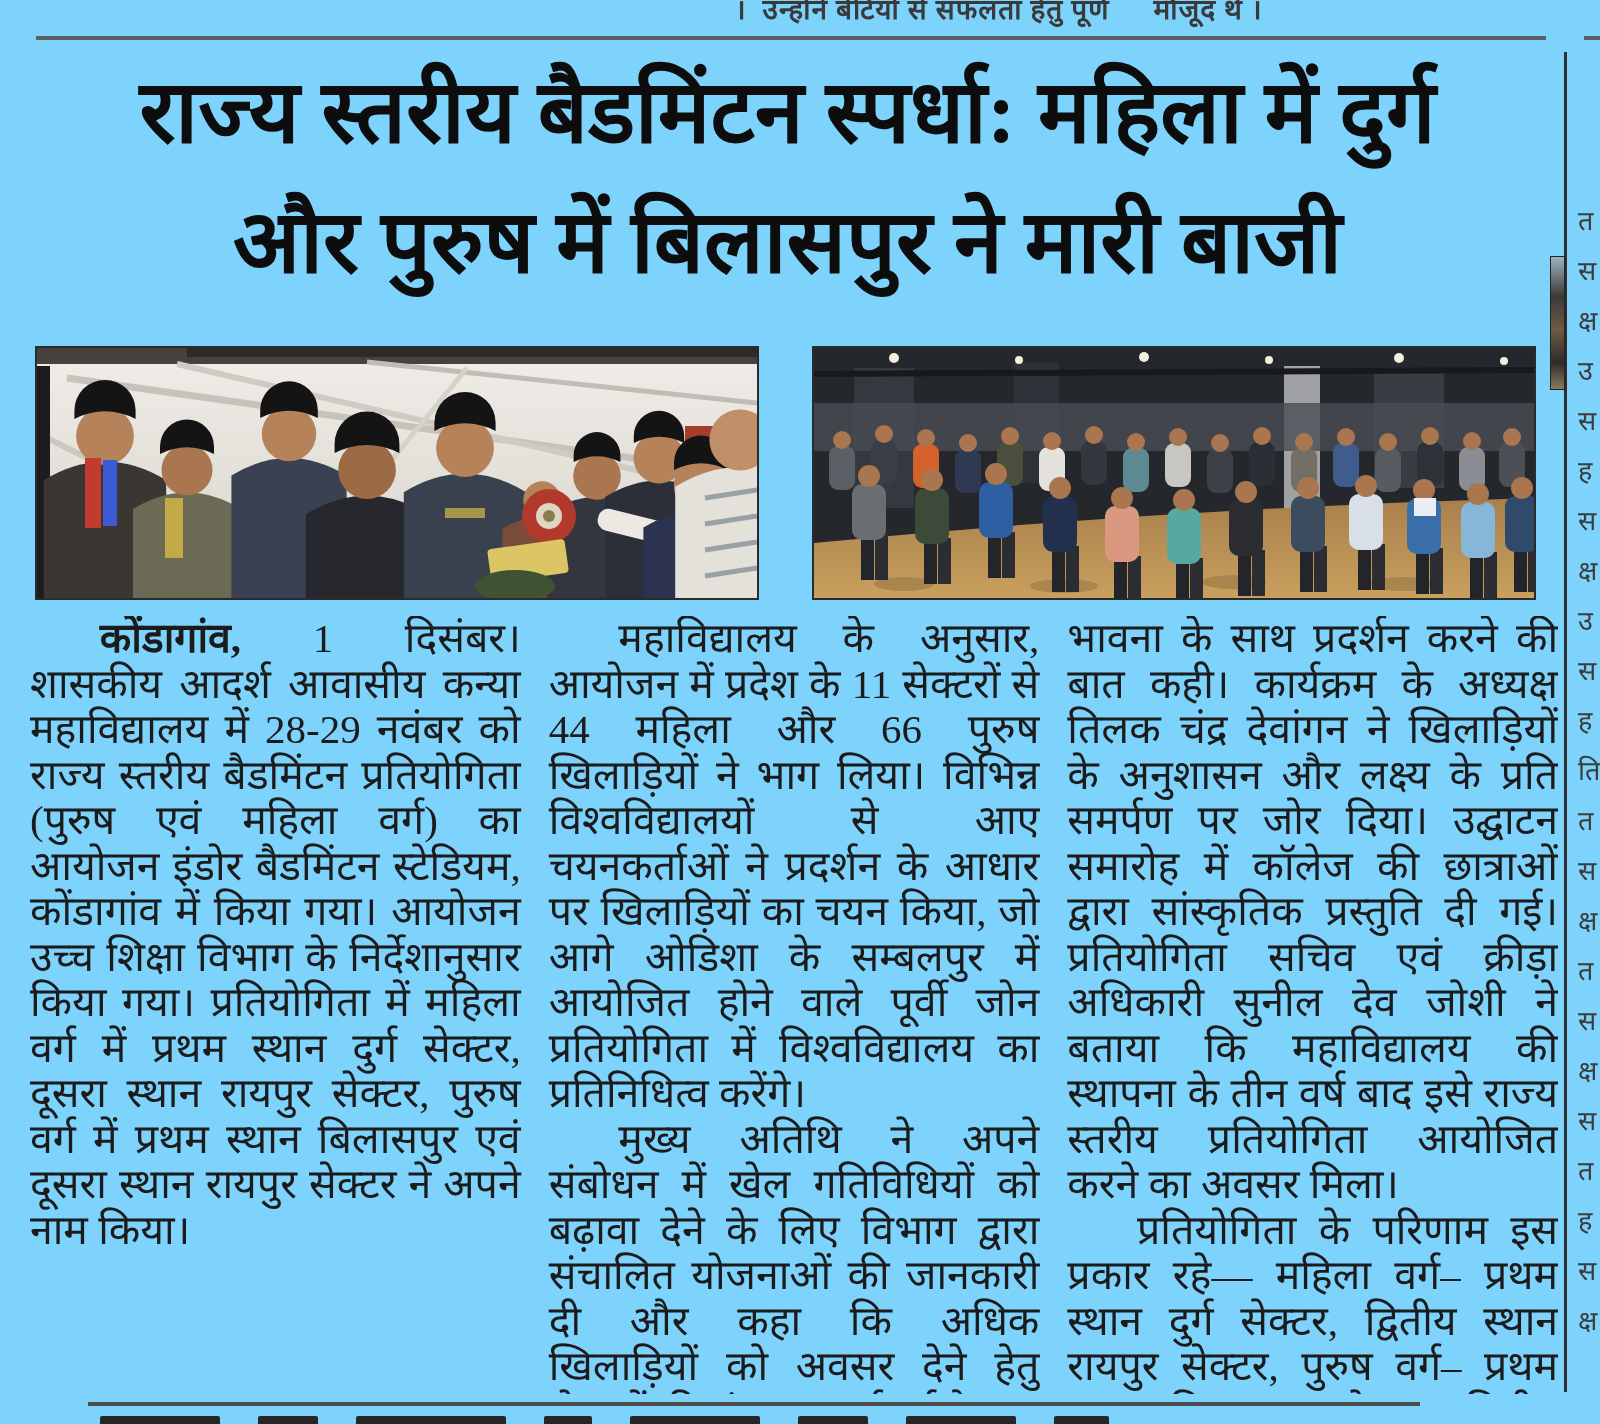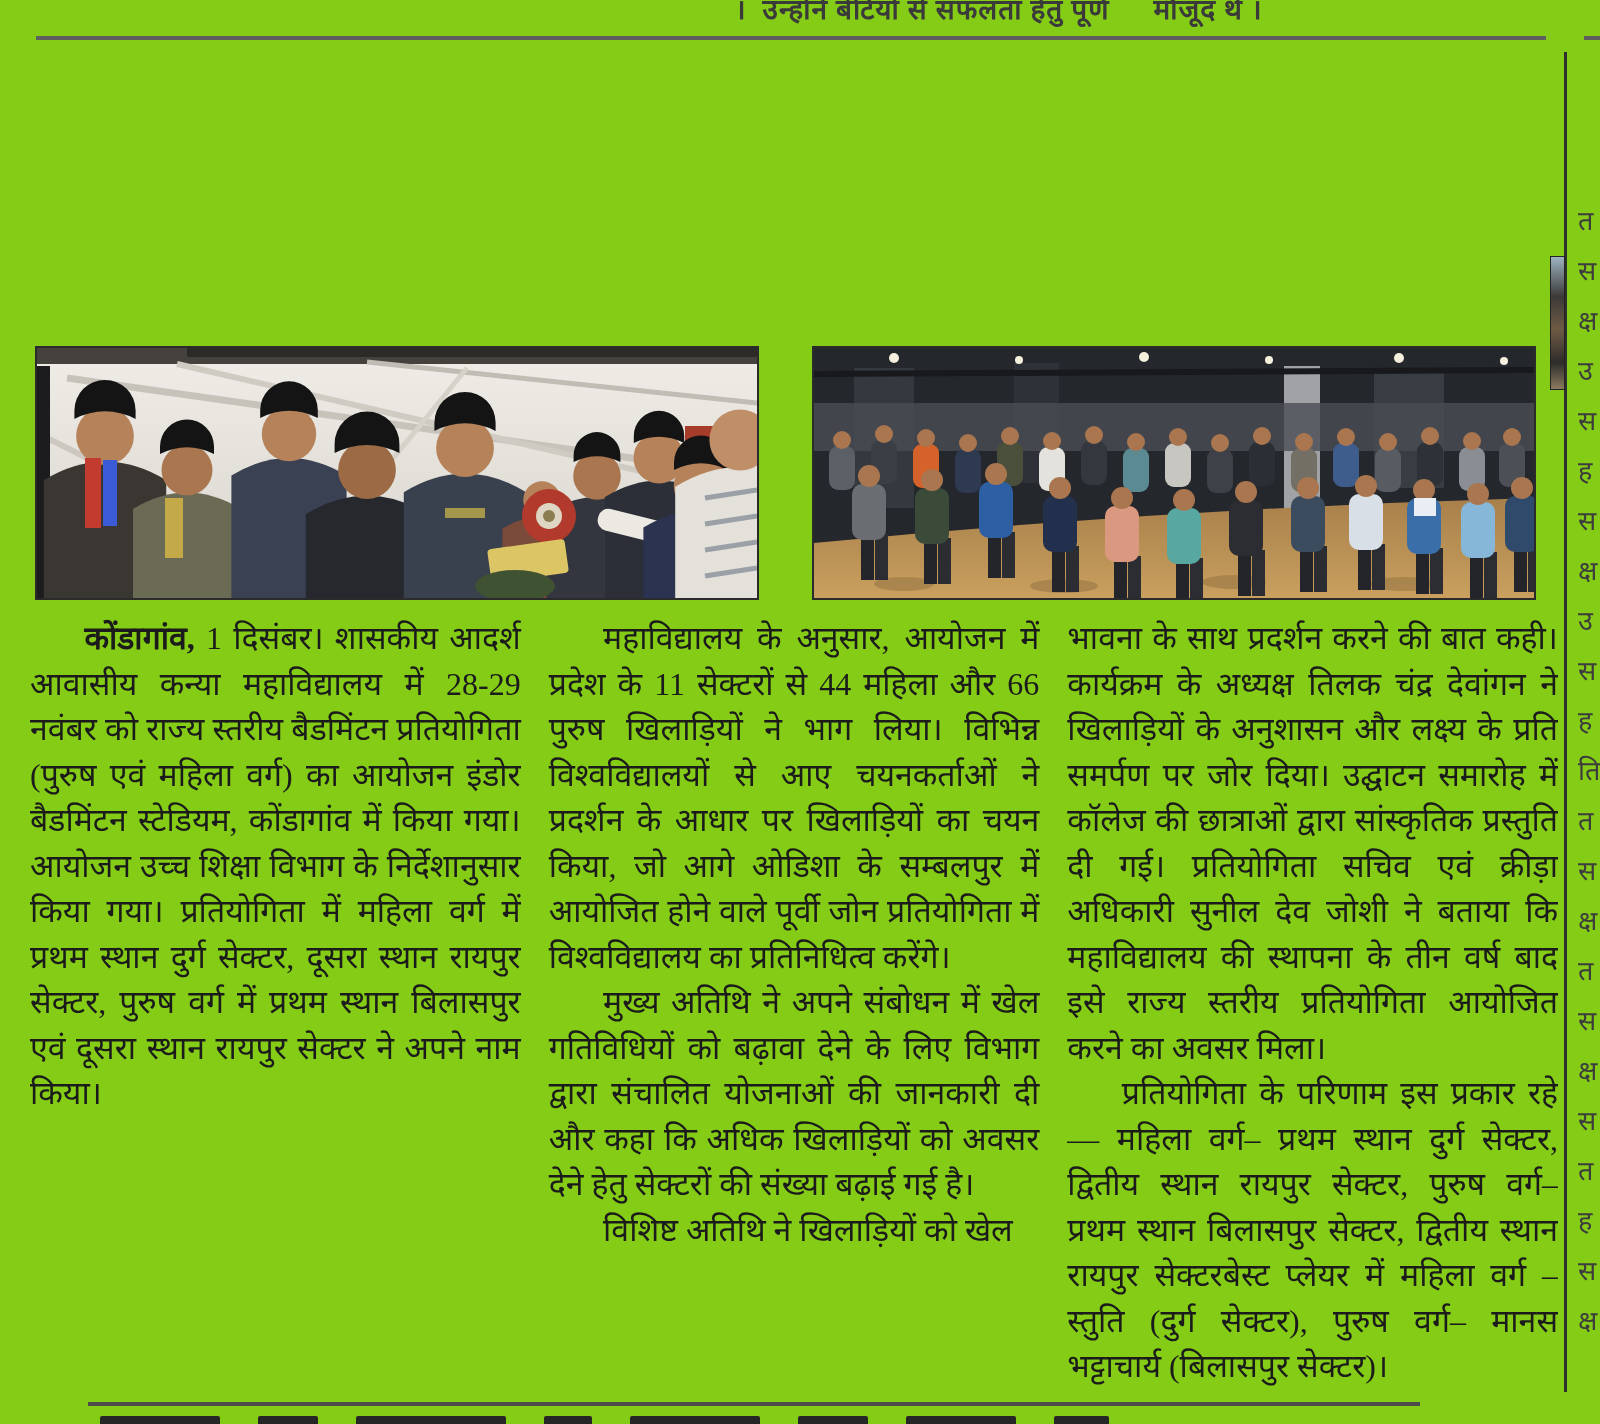--- a/index.html
+++ b/index.html
@@ -1,21 +1,21 @@
 <!DOCTYPE html>
 <html lang="hi"><head>
 <meta charset="utf-8">
 <style>
   html,body{margin:0;padding:0;}
   body{
     width:1600px;height:1424px;position:relative;overflow:hidden;
     background:#ffffff;
     font-family:"Liberation Serif","DejaVu Serif",serif;
   }
-  .paper{position:absolute;inset:0;background:#84cc16;color:#161616;}
+  .paper{position:absolute;inset:0;background:#7dd3fc;color:#161616;}
 
   
   .top-strip{
     position:absolute;top:-11px;left:735px;width:640px;
     font-size:28px;color:#3a3a3a;white-space:pre;
     font-weight:600;letter-spacing:1px;
   }
   .top-rule{position:absolute;top:36px;left:36px;width:1510px;height:4px;background:#5f5f5f;}
   .top-rule-right{position:absolute;top:36px;left:1584px;width:16px;height:4px;background:#5f5f5f;}
 
@@ -30,21 +30,21 @@
   .photo{position:absolute;top:346px;height:250px;border:2px solid #2b2b2b;background:#777;}
   .photo svg{display:block;width:100%;height:100%;}
   .photo-left{left:35px;width:720px;}
   .photo-right{left:812px;width:720px;}
 
   
   .body-cols{
     position:absolute;top:616px;left:30px;width:1528px;height:778px;
     display:flex;gap:28px;overflow:hidden;
   }
-  .col{flex:1 1 0;text-align:justify;font-size:32px;line-height:45.5px;color:#1b1b1b;}
+  .col{flex:1 1 0;text-align:justify;font-size:41px;line-height:45.5px;color:#1b1b1b;}
   .col p{margin:0;}
   .col p.indent{text-indent:1.7em;}
   .dateline{font-weight:700;}
 
   
   .v-rule{position:absolute;top:52px;left:1564px;width:3px;height:1340px;background:#2f2f2f;}
   .edge-sliver{
     position:absolute;top:196px;left:1578px;width:22px;height:1180px;
     font-size:27px;line-height:50px;color:#3c3c3c;white-space:pre-line;overflow:hidden;
   }
@@ -61,20 +61,24 @@
 </style>
 </head>
 <body>
 
 <div class="paper">
 
   <div class="top-strip">।  उन्होंने बेटियों से सफलता हेतु पूर्ण  मौजूद थे ।</div>
   <div class="top-rule"></div>
   <div class="top-rule-right"></div>
 
+  <div class="headline">
+    <div>राज्य स्तरीय बैडमिंटन स्पर्धा: महिला में दुर्ग</div>
+    <div>और पुरुष में बिलासपुर ने मारी बाजी</div>
+  </div>
 
   <div class="photo photo-left">
     <svg viewBox="0 0 720 250" preserveAspectRatio="none">
       <defs>
         <linearGradient id="tentg" x1="0" y1="0" x2="0" y2="1">
           <stop offset="0" stop-color="#f0ede8"></stop>
             <stop offset="1" stop-color="#d7d3cc"></stop>
         </linearGradient>
         <symbol id="pb" overflow="visible">
           <path d="M-36,150 L-36,26 Q0,4 36,26 L36,150 Z" fill="currentColor"></path>

